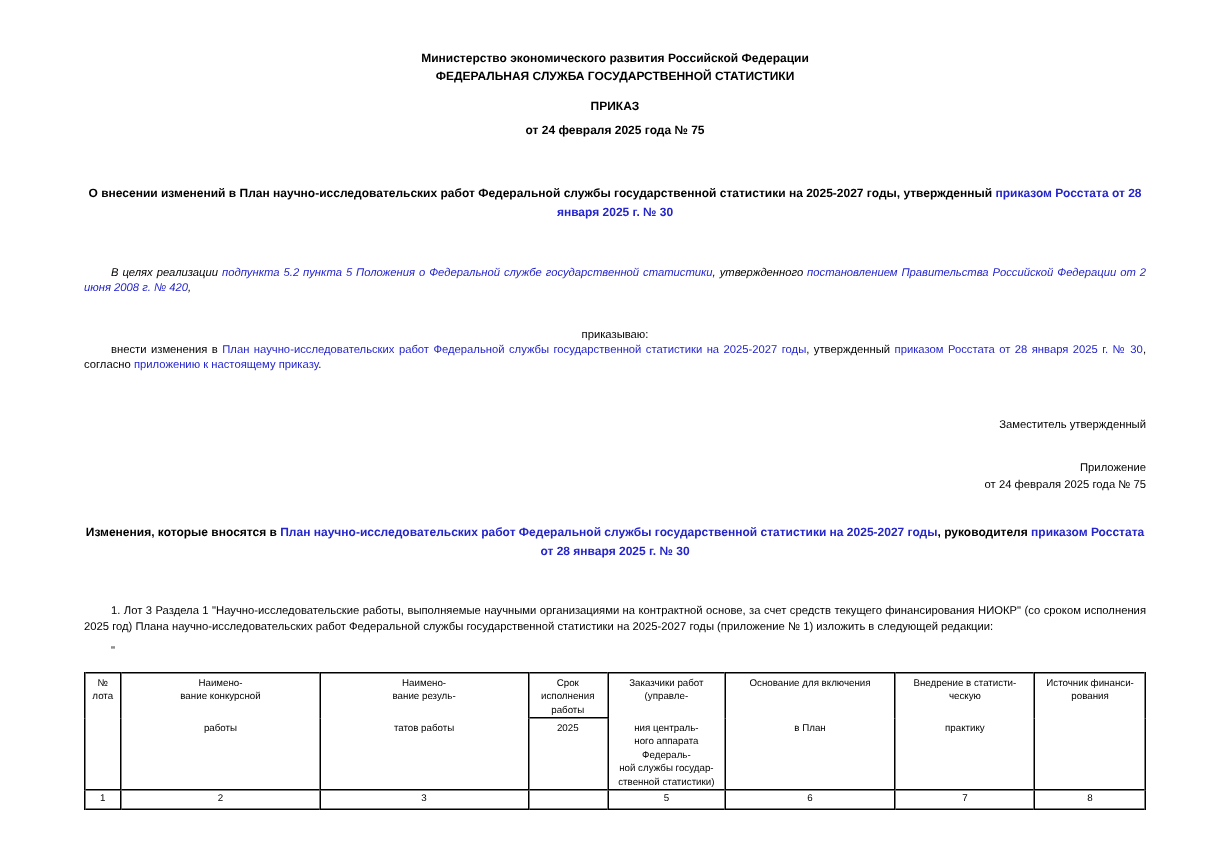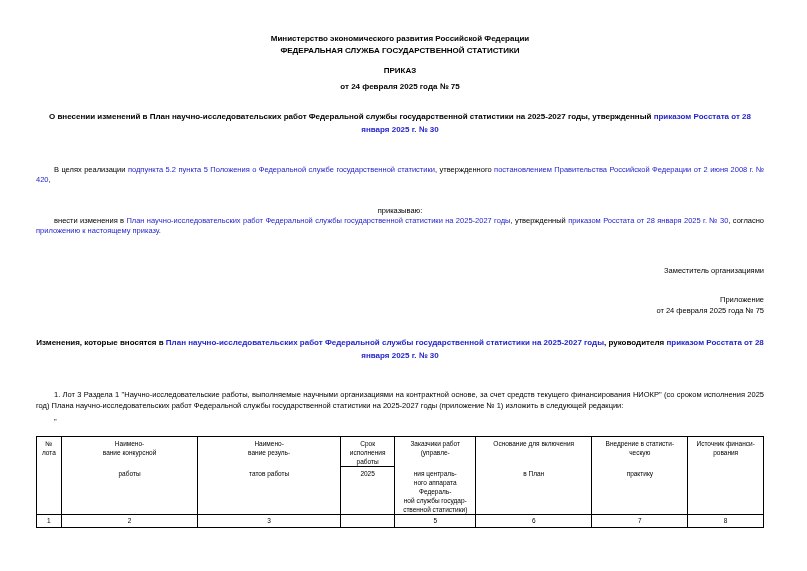--- a/index.html
+++ b/index.html
@@ -1,30 +1,30 @@
 <!DOCTYPE html>
 <html style="--link: #2424CC; --ink: #000000;"><head>
 <meta charset="utf-8">
 <style>
   :root { --link:#2424CC; --ink:#000000; }
   * { box-sizing:border-box; }
   html,body { margin:0; padding:0; background:#ffffff; }
   .page {
     width:800px; height:571px; background:#ffffff; overflow:hidden;
     font-family:"Liberation Sans", sans-serif; color:var(--ink);
-    padding:33px 36px 0 36px; position:relative;
+    padding:33px 36px 0 56px; position:relative;
   }
   .center { text-align:center; }
   .hdr-line { font-size:8px; font-weight:bold; line-height:12px; }
   .doc-type { font-size:8px; font-weight:bold; margin-top:9px; }
   .doc-date { font-size:8px; font-weight:bold; margin-top:7px; }
-  .doc-title { font-size:8px; font-weight:bold; line-height:12.5px; margin-top:20px; }
+  .doc-title { font-size:8px; font-weight:bold; line-height:12.5px; margin-top:32px; }
   .para { font-size:7.5px; line-height:10px; text-align:justify; }
   .indent { text-indent:18px; }
-  .preamble { margin-top:29px; }
+  .preamble { margin-top:29px;font-style:italic; }
   .order-word { margin-top:21px; text-align:center; }
   .right-block { text-align:right; font-size:7.5px; line-height:11px; }
   .signature { margin-top:29px; }
   .annex-ref { margin-top:18px; }
   .annex-title { font-size:8px; font-weight:bold; line-height:12.5px; margin-top:21px; }
   .item-para { margin-top:27px; line-height:11px; }
   .quote-mark { font-size:7.5px; margin:7px 0 0 18px; line-height:8px; }
   .doc-link { color:var(--link); }
   table.niokr {
     border-collapse:collapse; width:100%; margin-top:10px;
@@ -54,21 +54,21 @@
   <div class="center doc-date">от 24 февраля 2025 года № 75</div>
 
   <div class="center doc-title"><span>О внесении изменений в План научно-исследовательских работ Федеральной службы государственной статистики на 2025-2027 годы, утвержденный </span><span class="doc-link">приказом Росстата от 28 января 2025 г. № 30</span></div>
 
   <div class="para indent preamble"><span>В целях реализации </span><span class="doc-link">подпункта 5.2 пункта 5 Положения о Федеральной службе государственной статистики</span><span>, утвержденного </span><span class="doc-link">постановлением Правительства Российской Федерации от 2 июня 2008 г. № 420</span><span>,</span></div>
 
   <div class="para order-word">приказываю:</div>
   <div class="para indent"><span>внести изменения в </span><span class="doc-link">План научно-исследовательских работ Федеральной службы государственной статистики на 2025-2027 годы</span><span>, утвержденный </span><span class="doc-link">приказом Росстата от 28 января 2025 г. № 30</span><span>, согласно </span><span class="doc-link">приложению к настоящему приказу</span><span>.</span></div>
 
   <div class="right-block signature">
-    <div>Заместитель организациями</div>
+    <div>Заместитель утвержденный</div>
   </div>
 
   <div class="right-block annex-ref">
     <div>Приложение</div>
     <div>от 24 февраля 2025 года № 75</div>
   </div>
 
   <div class="center annex-title"><span>Изменения, которые вносятся в </span><span class="doc-link">План научно-исследовательских работ Федеральной службы государственной статистики на 2025-2027 годы</span><span>, руководителя </span><span class="doc-link">приказом Росстата от 28 января 2025 г. № 30</span></div>
 
   <div class="para indent item-para">1. Лот 3 Раздела 1 "Научно-исследовательские работы, выполняемые научными организациями на контрактной основе, за счет средств текущего финансирования НИОКР" (со сроком исполнения 2025 год) Плана научно-исследовательских работ Федеральной службы государственной статистики на 2025-2027 годы (приложение № 1) изложить в следующей редакции:</div>

